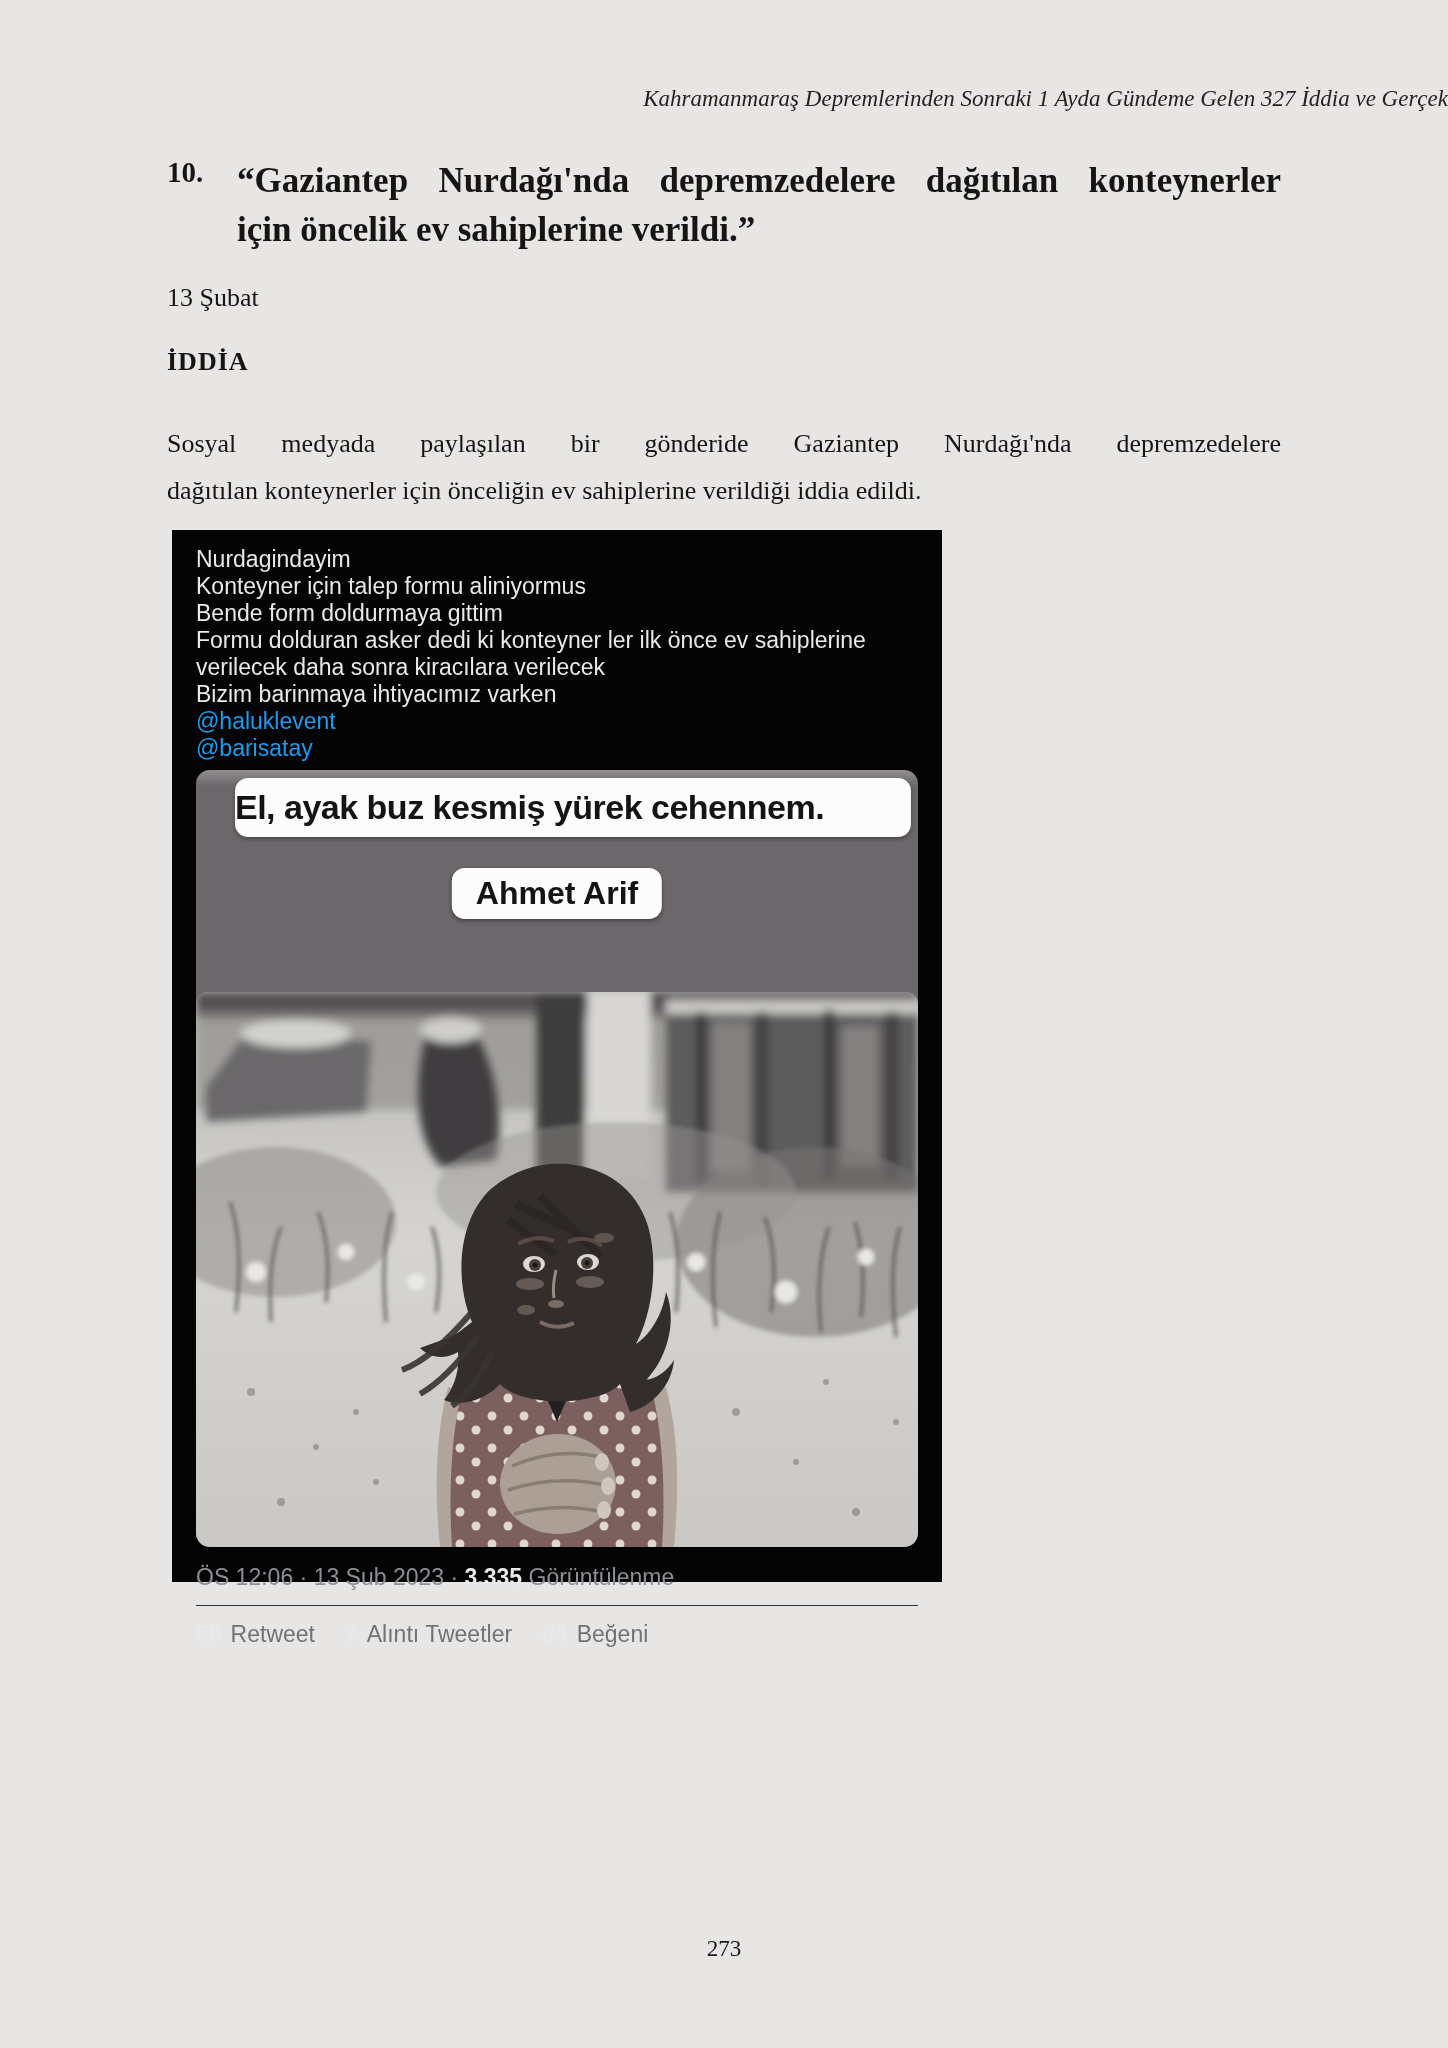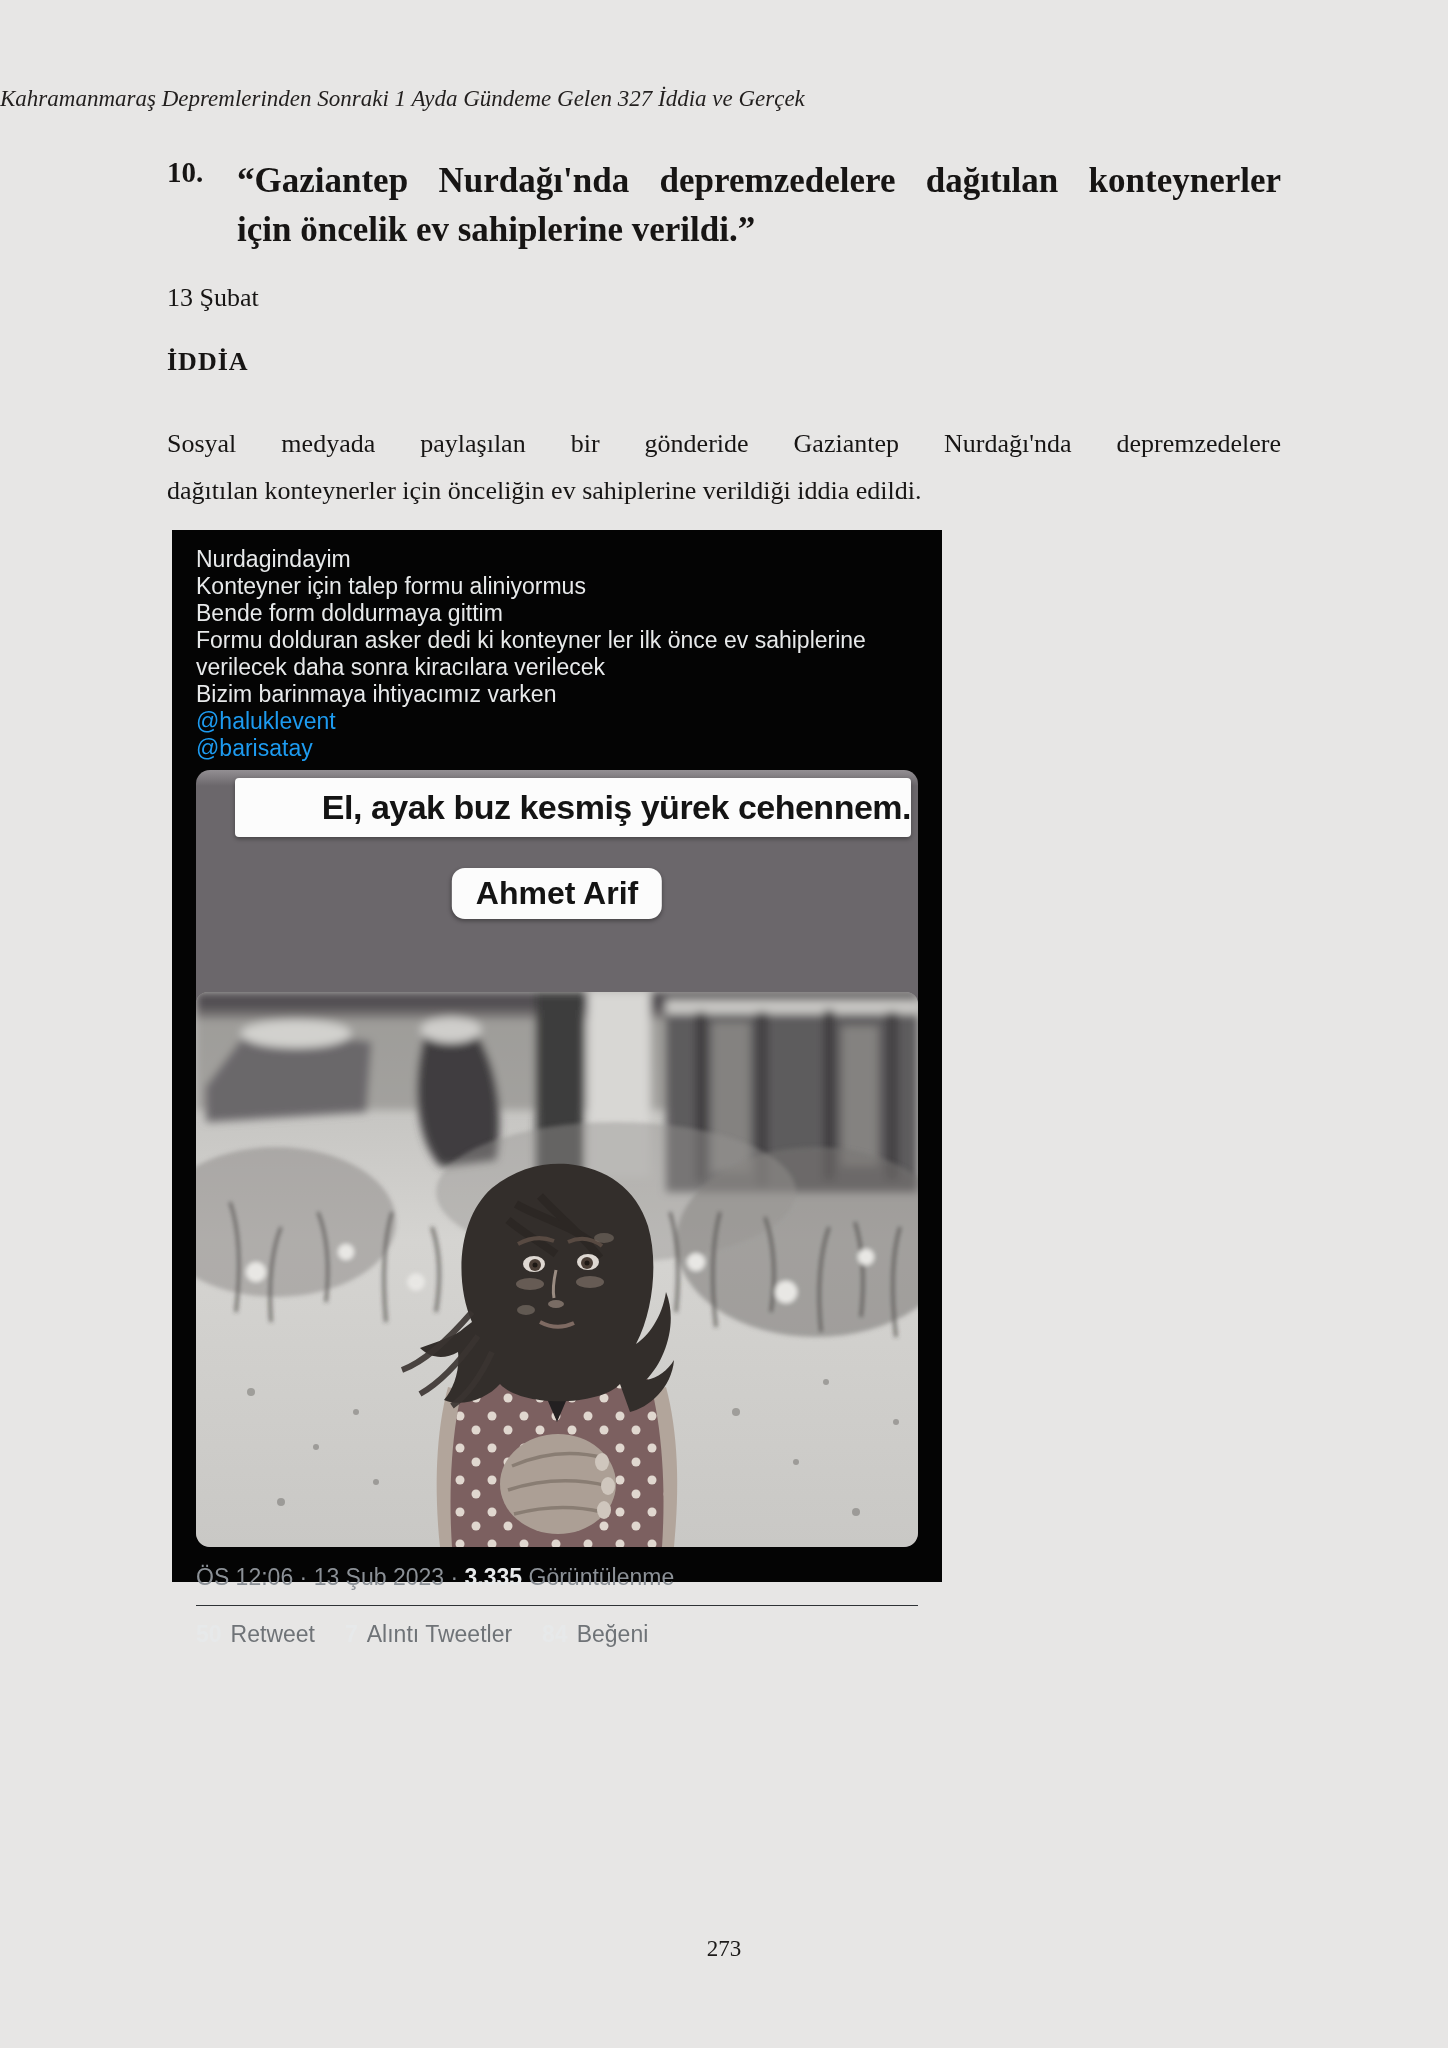--- a/index.html
+++ b/index.html
@@ -1,20 +1,20 @@
 <!DOCTYPE html>
 <html><head>
 <meta charset="utf-8">
 <style>
   * { margin:0; padding:0; box-sizing:border-box; }
   html,body { width:1448px; height:2048px; }
   body { background:#e7e6e5; font-family:"Liberation Serif", serif; color:#171514; }
   .page { position:relative; width:1448px; height:2048px; background:#e7e6e5; overflow:hidden; }
 
-  .running-header { position:absolute; top:86px; left:0; right:0; text-align:left;
+  .running-header { position:absolute; top:86px; left:0; right:0; text-align:right;
     font-style:italic; font-size:23px; color:#221f1e; }
 
   .claim { position:absolute; top:156px; left:167px; width:1114px; }
   .claim-number { position:absolute; left:0; top:0; font-weight:bold; font-size:29px; }
   .claim-title { margin-left:70px; font-weight:bold; font-size:35px; line-height:49px; }
   .jline { text-align:justify; text-align-last:justify; }
 
   .date-label { position:absolute; top:283px; left:167px; font-size:26px; }
   .section-heading { position:absolute; top:347px; left:167px; font-size:26px; font-weight:bold; letter-spacing:1px; }
 
@@ -24,21 +24,21 @@
   .tweet { position:absolute; top:530px; left:172px; width:770px; height:1052px;
     background:#040404; font-family:"Liberation Sans", sans-serif; color:#e7e9ea;
     padding:16px 24px 12px; }
   .tweet-text { font-size:23px; line-height:27px; font-weight:400; }
   .tweet-line { white-space:nowrap; }
   .mention { display:block; color:#1d9bf0; text-decoration:none; cursor:pointer; }
 
   .quote-image { margin-top:8px; width:722px; height:777px; background:#6b676b;
     background:linear-gradient(#938f93, #6b676b 16px); border-radius:14px; overflow:hidden; position:relative; }
   .headline-box { position:absolute; left:7px; right:7px; top:8px; height:59px; background:#fcfcfc;
-    border-radius:4px; display:flex; align-items:center; justify-content:flex-end;
+    border-radius:13px; display:flex; align-items:center; justify-content:flex-start;
     box-shadow:0 2px 4px rgba(0,0,0,.35);margin-left:32px; }
   .headline-text { font-weight:bold; color:#141414; font-size:34px; letter-spacing:-0.5px; white-space:nowrap; }
   .attribution-box { position:absolute; top:98px; left:50%; transform:translateX(-50%);
     background:#fcfcfc; border-radius:13px; padding:7px 24px; font-weight:bold; font-size:32px;
     color:#141414; box-shadow:0 2px 4px rgba(0,0,0,.35); white-space:nowrap; }
   .photo { position:absolute; left:0; top:222px; width:722px; height:555px; border-radius:12px; overflow:hidden; }
   .photo svg { display:block; width:722px; height:555px; }
 
   .meta-line { margin-top:17px; font-size:23px; color:#8b9096; }
   .views-count { color:#e7e9ea; font-weight:bold; }

